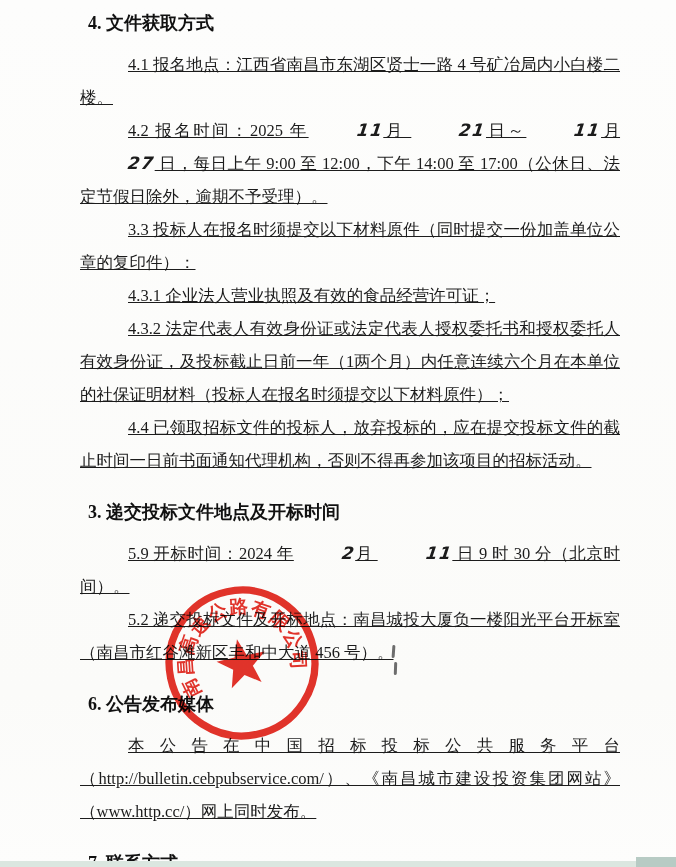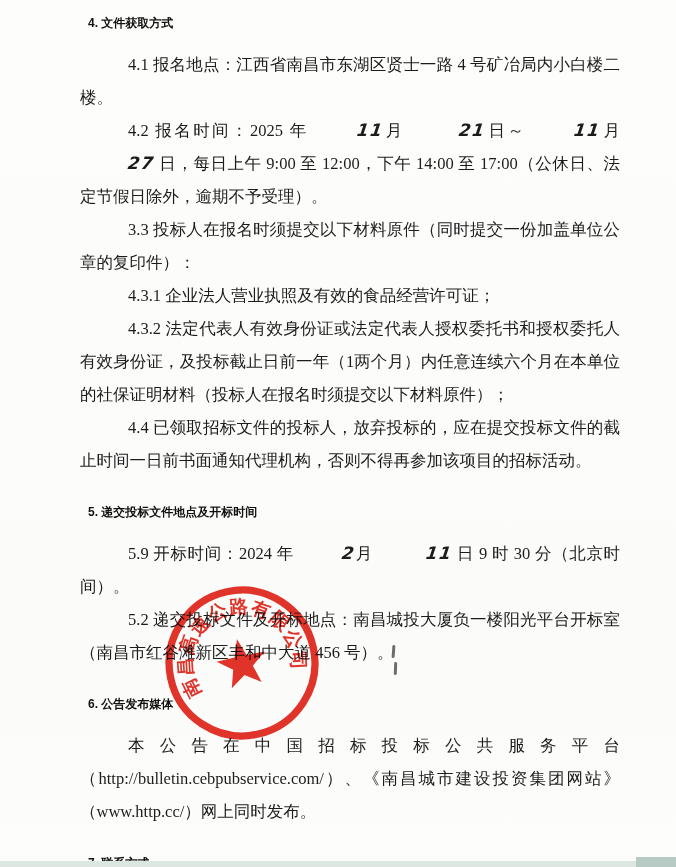--- a/index.html
+++ b/index.html
@@ -11,24 +11,24 @@
   }
   .page{
     position:absolute;inset:0;
     background:linear-gradient(180deg,#fdfdfc 0%,#fbfbf9 80%,#fdfdfc 100%);
   }
   .content{
     position:absolute;top:4px;left:80px;right:56px;
     font-size:16.5px;line-height:33px;text-align:justify;
   }
   p{margin:0;}
-  .indent{text-indent:48px;}
+  .indent{text-indent:48px;text-decoration:underline;}
   h2{
-    font-family:Liberation Sans, sans-serif;
-    font-weight:bold;font-size:12px;line-height:26px;
+    font-family:Liberation Serif, serif;
+    font-weight:bold;font-size:18px;line-height:26px;
     margin:0;color:#111;text-align:left;
   }
   .h-first{margin:6px 0 12px 8px;}
   .h-mid{margin:22px 0 12px 8px;}
   .hw{
     font-family:"DejaVu Sans",sans-serif;
     font-style:italic;font-weight:700;letter-spacing:1.5px;
     display:inline-block;transform:skewX(-8deg);font-size:17px;
   }
   
@@ -65,21 +65,21 @@
 
     <p class="indent">4.1 报名地点：江西省南昌市东湖区贤士一路 4 号矿冶局内小白楼二楼。</p>
 
     <p class="indent"><span>4.2 报名时间：2025 年</span><span class="hw">11</span><span>月 </span><span class="hw">21</span><span>日～</span><span class="hw">11</span><span>月</span><span class="hw">27</span><span> 日，每日上午 9:00 至 12:00，下午 14:00 至 17:00（公休日、法定节假日除外，逾期不予受理）。</span></p>
 
     <p class="indent">3.3 投标人在报名时须提交以下材料原件（同时提交一份加盖单位公章的复印件）：</p>
     <p class="indent">4.3.1 企业法人营业执照及有效的食品经营许可证；</p>
     <p class="indent">4.3.2 法定代表人有效身份证或法定代表人授权委托书和授权委托人有效身份证，及投标截止日前一年（1两个月）内任意连续六个月在本单位的社保证明材料（投标人在报名时须提交以下材料原件）；</p>
     <p class="indent">4.4 已领取招标文件的投标人，放弃投标的，应在提交投标文件的截止时间一日前书面通知代理机构，否则不得再参加该项目的招标活动。</p>
 
-    <h2 class="h-mid">5. 递交投标文件地点及开标时间</h2>
+    <h2 class="h-mid">3. 递交投标文件地点及开标时间</h2>
 
     <p class="indent"><span>5.9 开标时间：2024 年</span><span class="hw">2</span><span>月 </span><span class="hw">11</span><span> 日 9 时 30 分（北京时间）。</span></p>
 
     <p class="indent">5.2 递交投标文件及开标地点：南昌城投大厦负一楼阳光平台开标室（南昌市红谷滩新区丰和中大道 456 号）。</p>
 
     <h2 class="h-mid">6. 公告发布媒体</h2>
 
     <p class="indent">本公告在中国招标投标公共服务平台（http://bulletin.cebpubservice.com/）、《南昌城市建设投资集团网站》（www.http.cc/）网上同时发布。</p>
 
     <h2 class="h-mid">7. 联系方式</h2>

